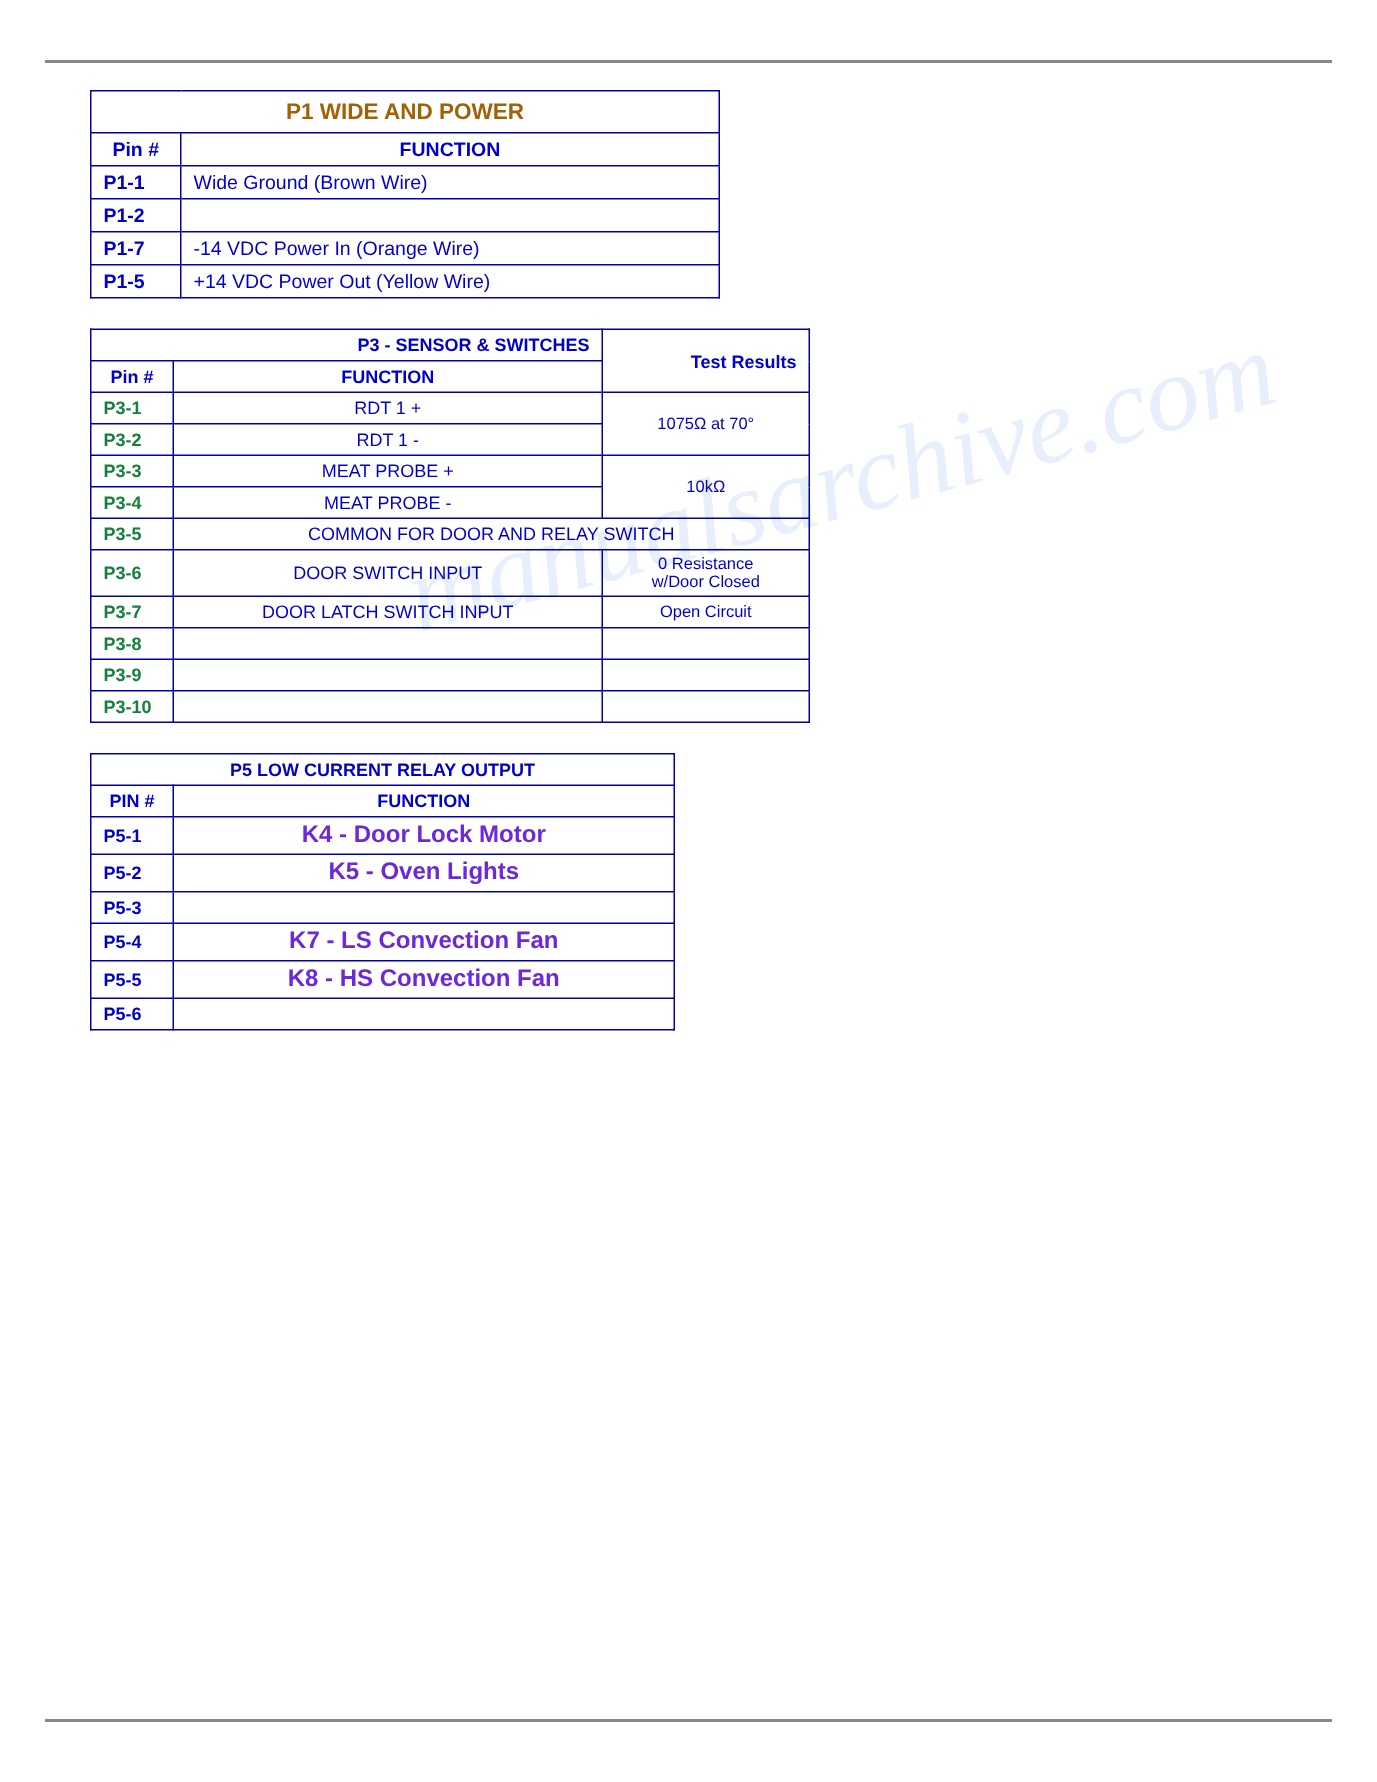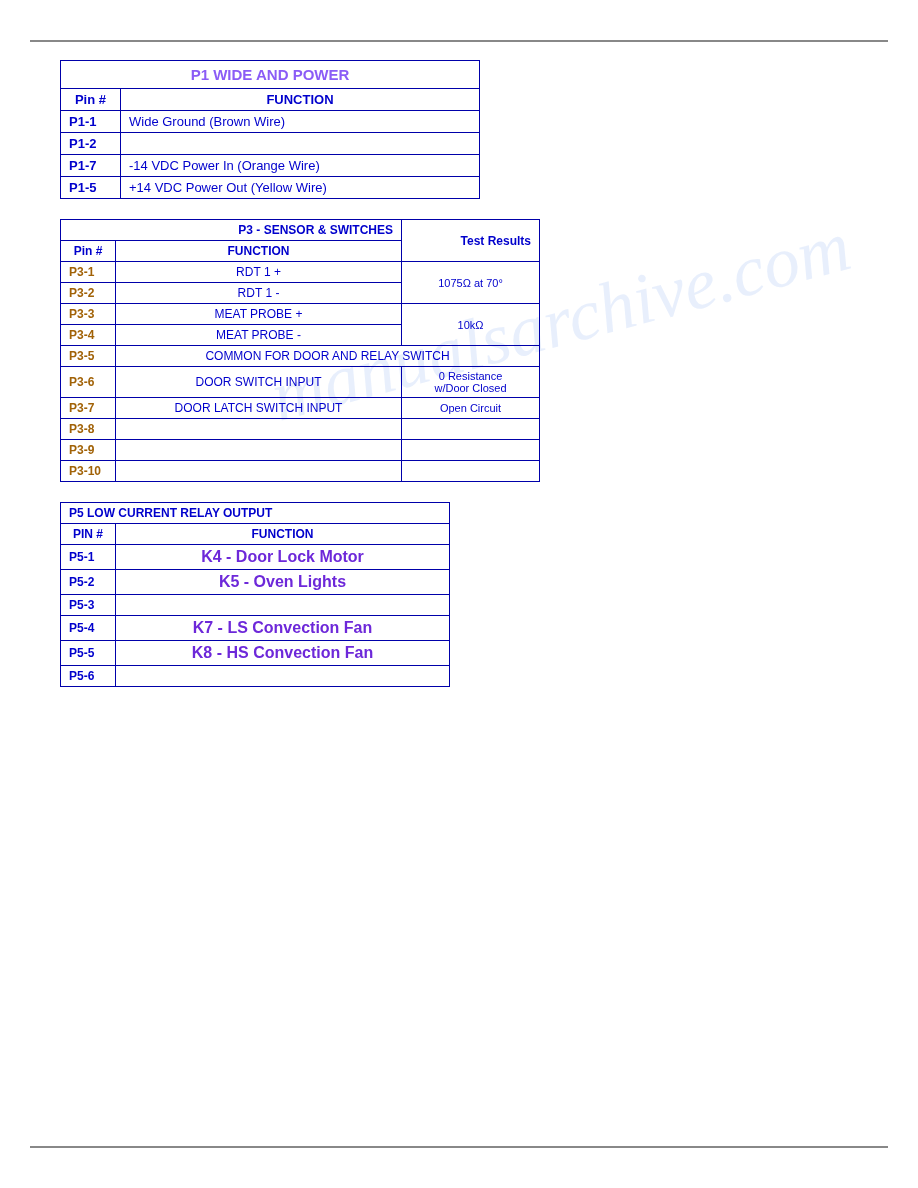--- a/index.html
+++ b/index.html
@@ -68,21 +68,21 @@
     .p1-table {
       width: 420px;
       margin-bottom: 20px;
     }
 
     .p1-header {
       background: #fff;
       text-align: center;
       font-weight: bold;
       font-size: 15px;
-      color: #8b5cf6;
+      color: #a16207;
       border: 1px solid #0000aa;
       padding: 5px;
     }
 
     .p1-subheader {
       text-align: center;
       font-weight: bold;
       color: #0000cc;
       font-size: 13px;
     }
@@ -114,21 +114,21 @@
     }
 
     .p3-test-header {
       text-align: right;
       font-weight: bold;
       color: #0000cc;
       font-size: 12px;
     }
 
     .p3-pin {
-      color: #a16207;
+      color: #15803d;
       font-weight: bold;
       width: 55px;
       font-size: 12px;
     }
 
     .p3-function {
       color: #0000cc;
       font-size: 12px;
       text-align: center;
     }
@@ -139,20 +139,21 @@
       text-align: center;
     }
 
     
     .p5-table {
       width: 390px;
       margin-bottom: 20px;
     }
 
     .p5-header {
+      text-align: center;
       font-weight: bold;
       color: #0000cc;
       font-size: 12px;
       margin-left: 24px;
     }
 
     .p5-subheader {
       text-align: center;
       font-weight: bold;
       color: #0000cc;

